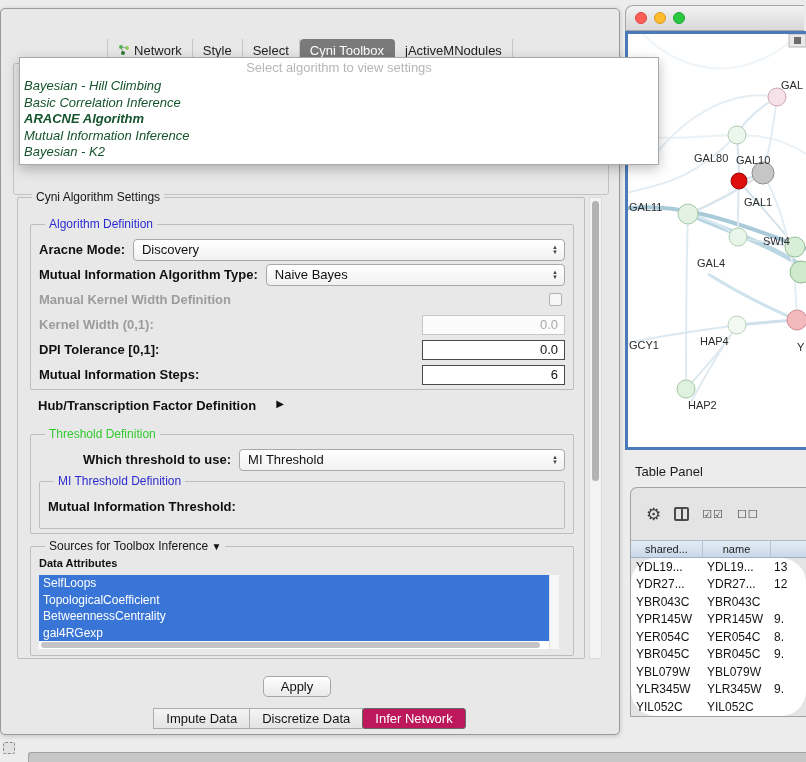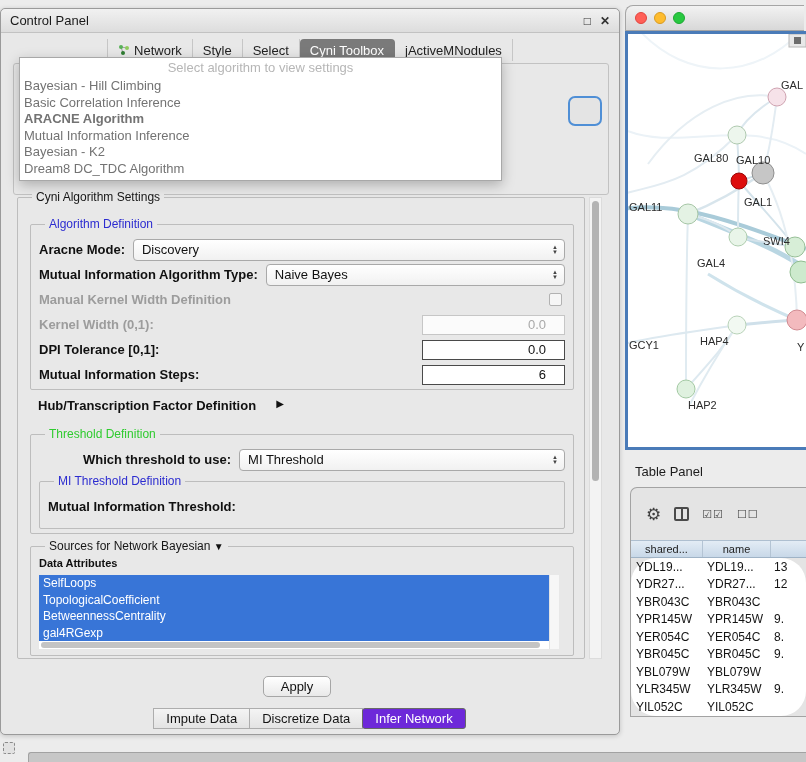--- a/index.html
+++ b/index.html
@@ -19,46 +19,46 @@
         justify-content:center; align-items:stretch; font-size:13px; color:#222; }
   .tab { display:flex; align-items:center; gap:4px; padding:0 10px; border-right:1px solid #c6c6c6; }
   .tab:first-child { border-left:1px solid #c6c6c6; }
   .tab.active { background:#7a7a7a; color:#fff; border-radius:4px; border-color:transparent; }
 
   .algo-panel { position:absolute; left:12px; top:54px; width:596px; height:132px;
         border:1px solid #c2c2c2; border-radius:3px; background:#e8e8e8; }
   .blue-btn { position:absolute; left:567px; top:87px; width:34px; height:30px;
         border:2px solid #4f8fd6; border-radius:7px; background:#e4e4e4; z-index:5; }
 
-  .popup { position:absolute; left:18px; top:48px; width:483px; background:#ffffff;
+  .popup { position:absolute; left:18px; top:48px; width:640px; background:#ffffff;
         border:1px solid #a8a8a8; box-shadow:0 4px 12px rgba(0,0,0,.25); z-index:50;
         font-size:13px; padding-bottom:3px; }
   .popup .placeholder { color:#b6b6b6; text-align:center; padding:2px 0 3px; }
-  .popup .item { padding:0 4px; line-height:16.5px; color:#737373; white-space:nowrap; }
+  .popup .item { padding:0 4px; line-height:16.5px; color:#14532d; white-space:nowrap;font-style:italic; }
   .popup .item.selected { font-weight:bold; }
 
   .group { border:1px solid #bdbdbd; border-radius:2px; background:#e8e8e8; position:absolute; }
   .gtitle { position:absolute; top:-8px; left:14px; background:#e8e8e8; padding:0 4px;
         font-size:12px; color:#161616; white-space:nowrap; }
   .gtitle.blue { color:#2c2cd0; } .gtitle.green { color:#2fcb2f; }
 
   .settings { left:16px; top:188px; width:568px; height:462px; }
 
   .frow { display:flex; align-items:center; height:21px; margin:4px 8px 0; }
   .frow.first { margin-top:14px; }
   .lb { font-weight:bold; font-size:13px; color:#101010; white-space:nowrap; }
   .lb.dis { color:#9c9c9c; }
   .sp { flex:1; }
   .combo { flex:1; margin-left:8px; height:22px; background:linear-gradient(#ffffff,#f1f1f1);
         border:1px solid #a9a9a9; border-radius:4px; display:flex; align-items:center;
         padding:0 6px 0 8px; font-size:13px; color:#111; }
   .arrows { margin-left:auto; display:flex; flex-direction:column; align-items:center;
         line-height:4.5px; font-size:6px; color:#444; padding-left:6px; }
   .tfield { width:143px; height:20px; background:#fff; border:1px solid #4a4a4a; font-size:13px;
-        display:flex; align-items:center; justify-content:flex-end; padding-right:18px; color:#111; }
+        display:flex; align-items:center; justify-content:flex-end; padding-right:6px; color:#111; }
   .tfield.dis { border-color:#c6c6c6; color:#a9a9a9; background:#fbfbfb; }
   .cb { width:13px; height:13px; border:1px solid #b2b2b2; background:#f6f6f6; border-radius:2px; margin-right:3px; }
 
   .hub-row { position:absolute; left:20px; top:200px; display:flex; align-items:flex-start; gap:20px; }
   .tri { font-size:10px; color:#111; }
 
   .mig { position:absolute; left:8px; right:8px; top:46px; height:48px;
         border:1px solid #bdbdbd; border-radius:2px; }
   .da-label { position:absolute; left:8px; top:10px; font-weight:bold; font-size:11px; color:#101010; }
   .attrlist { position:absolute; left:8px; top:28px; width:520px; height:74px; background:#fff; overflow:hidden; }
@@ -72,21 +72,21 @@
         background:#f3f3f3; border:1px solid #dcdcdc; }
   .vscroll .thumb { width:7px; margin:3px auto 0; height:280px; background:#b3b3b3; border-radius:4px; }
 
   .apply { position:absolute; left:262px; top:667px; width:68px; height:21px; border-radius:5px;
         border:1px solid #a6a6a6; background:linear-gradient(#ffffff,#e9e9e9); font-size:13px;
         font-family:"Liberation Sans",sans-serif; color:#111; }
 
   .bottom-tabs { position:absolute; left:0; right:0; top:699px; display:flex; justify-content:center; }
   .seg { height:21px; display:flex; align-items:center; padding:0 12px; font-size:13px; color:#141414;
         border:1px solid #adadad; background:linear-gradient(#f4f4f4,#e3e3e3); margin-left:-1px; }
-  .seg.active { background:#6d28d9; color:#fff; border-color:#686868; border-radius:3px; }
+  .seg.active { background:#be185d; color:#fff; border-color:#686868; border-radius:3px; }
 
   
   .net { position:absolute; left:625px; top:5px; width:179px; height:445px; }
   .net-titlebar { height:26px; background:linear-gradient(#f2f2f2,#d8d8d8); border:1px solid #a5a5a5;
         border-right:none; border-radius:8px 0 0 0; display:flex; align-items:center;
         padding-left:9px; gap:7px; }
   .light { width:12px; height:12px; border-radius:50%; }
   .light.red { background:#ff5f57; border:1px solid #e0443e; }
   .light.yellow { background:#febc2e; border:1px solid #d89b22; }
   .light.green { background:#28c840; border:1px solid #1da833; }
@@ -121,27 +121,20 @@
   .bottom-strip { position:absolute; left:28px; top:752px; width:778px; height:10px;
         background:#c7c7c7; border:1px solid #a2a2a2; border-bottom:none; border-right:none;
         border-radius:3px 0 0 0; }
 </style>
 </head>
 <body>
 
 <div id="root">
 
   <section class="cp">
-    <div class="cp-titlebar">
-      <span>Control Panel</span>
-      <span class="cp-controls">
-        <span>□</span>
-        <span>✕</span>
-      </span>
-    </div>
 
     <div class="tabs">
       <div class="tab">
         <svg width="12" height="12" viewBox="0 0 12 12">
           <line x1="3" y1="3" x2="9" y2="4" stroke="#9e9e9e"></line>
           <line x1="3" y1="3" x2="5" y2="9" stroke="#9e9e9e"></line>
           <circle cx="3" cy="3" r="2" fill="#58b158"></circle>
           <circle cx="9" cy="4" r="2" fill="#8fcc5e"></circle>
           <circle cx="5" cy="9" r="2" fill="#2f7d32"></circle>
         </svg>
@@ -164,21 +157,20 @@
     <div class="algo-panel"></div>
     <div class="blue-btn"></div>
 
     <div class="popup">
       <div class="placeholder">Select algorithm to view settings</div>
       <div class="item">Bayesian - Hill Climbing</div>
       <div class="item">Basic Correlation Inference</div>
       <div class="item selected">ARACNE Algorithm</div>
       <div class="item">Mutual Information Inference</div>
       <div class="item">Bayesian - K2</div>
-      <div class="item">Dream8 DC_TDC Algorithm</div>
     </div>
 
     <div class="group settings">
       <span class="gtitle">Cyni Algorithm Settings</span>
 
       <div class="group" style="left:12px;top:26px;width:544px;height:166px;">
         <span class="gtitle blue">Algorithm Definition</span>
 
         <div class="frow first">
           <span class="lb">Aracne Mode:</span>
@@ -250,21 +242,21 @@
           <span class="gtitle blue">MI Threshold Definition</span>
           <div class="frow" style="margin-top:14px;">
             <span class="lb">Mutual Information Threshold:</span>
             <span class="sp"></span>
           </div>
         </div>
       </div>
 
       <div class="group" style="left:12px;top:348px;width:544px;height:110px;">
         <span class="gtitle">
-          <span>Sources for Network Bayesian</span>
+          <span>Sources for Toolbox Inference</span>
           <span class="tri">▼</span>
         </span>
         <span class="da-label">Data Attributes</span>
         <div class="attrlist">
           <div class="attritem">SelfLoops</div>
           <div class="attritem">TopologicalCoefficient</div>
           <div class="attritem">BetweennessCentrality</div>
           <div class="attritem">gal4RGexp</div>
           <div class="attrgutter"></div>
           <div class="hbar"></div>

